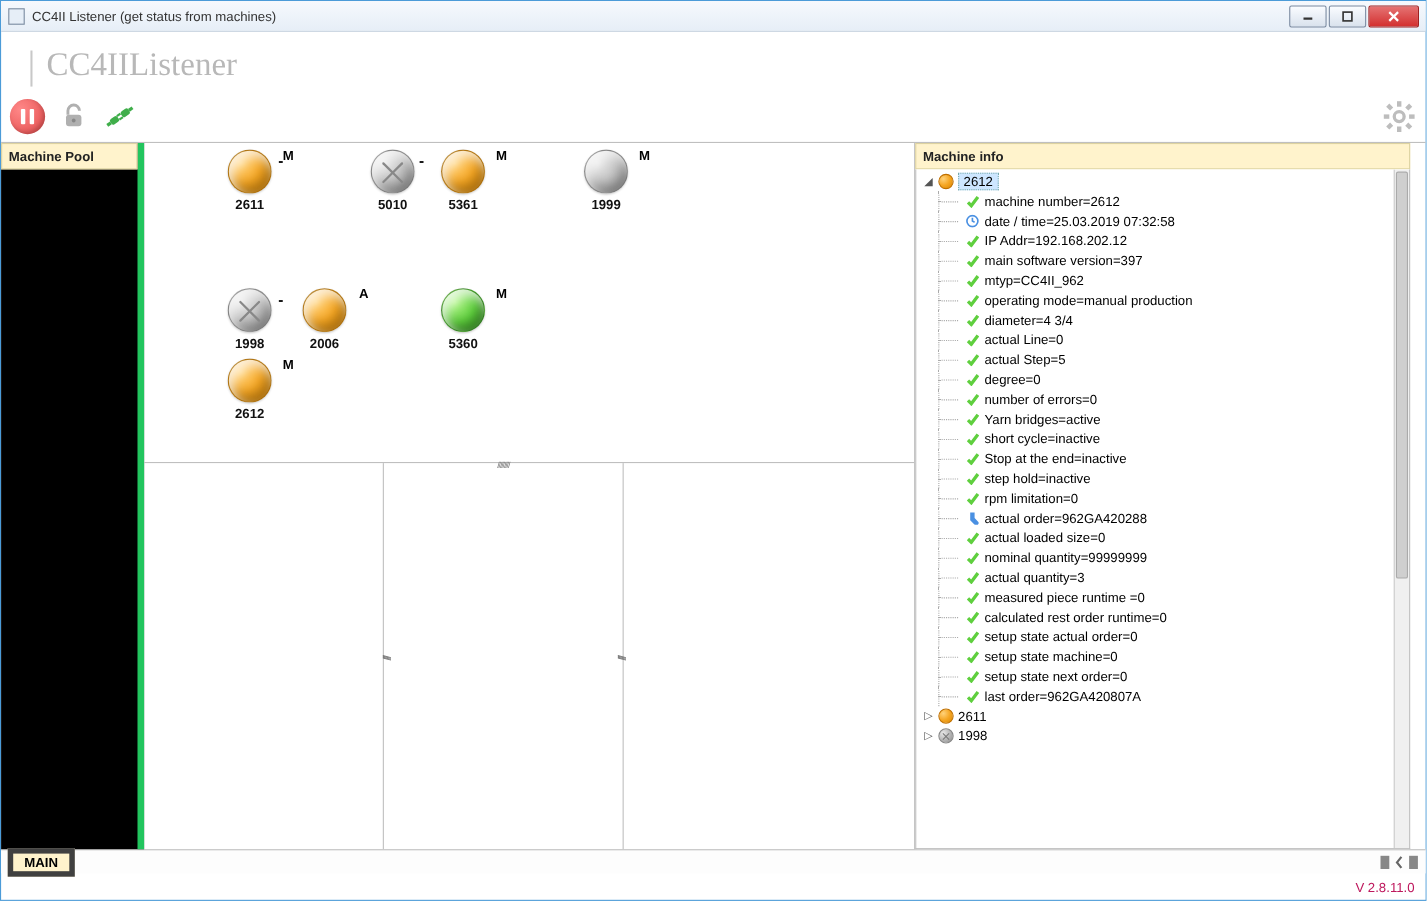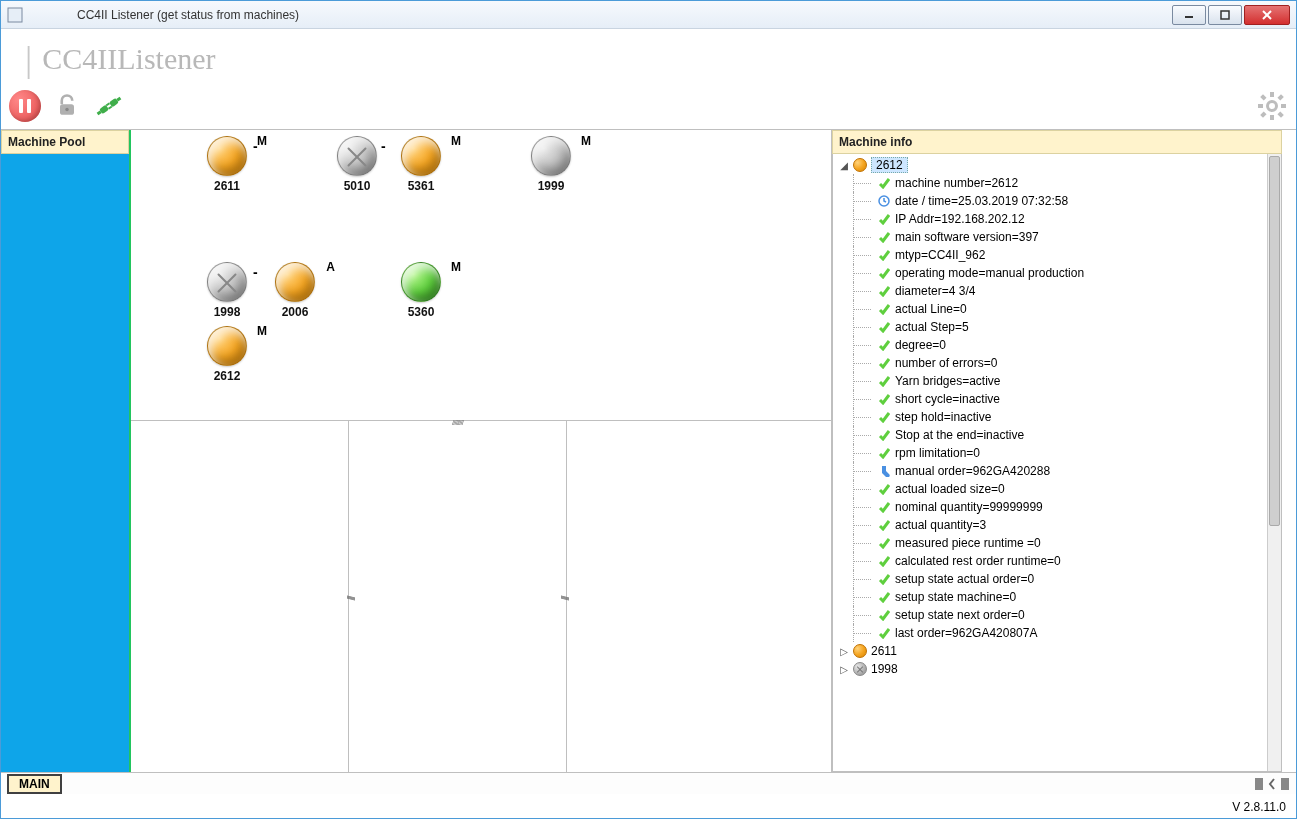--- a/index.html
+++ b/index.html
@@ -1,21 +1,21 @@
 <!DOCTYPE html>
 <html><head>
 <meta charset="utf-8">
 <style>
   * { box-sizing: border-box; margin: 0; padding: 0; }
   html, body { width: 1297px; height: 819px; font-family: "Segoe UI", Tahoma, sans-serif; font-size: 12px; background: #fff; overflow: hidden; }
   .window { width: 1297px; height: 819px; border: 1px solid #4b9bd8; background: #fff; position: relative; }
   
   .titlebar { height: 28px; background: linear-gradient(to bottom,#f6f9fd,#e6eef7); display: flex; align-items: center; padding: 0 6px; border-bottom: 1px solid #c9d4e0; }
   .titlebar .icon16 { width:16px; height:16px; margin-right:6px; }
-  .titlebar .title { color:#333; font-size:12px; flex:1;margin-left:48px; }
+  .titlebar .title { color:#333; font-size:12px; flex:1; }
   .winbtns { display:flex; gap:0; }
   .winbtn { width:34px; height:20px; display:flex; align-items:center; justify-content:center; border:1px solid #7a8aa0; background: linear-gradient(to bottom,#fafcff,#d9e2ed); border-radius:2px; margin-left:2px; }
   .winbtn.close { background: linear-gradient(to bottom,#e57373,#d32f2f); border-color:#a02020; color:#fff; width:46px; }
   .winbtn svg { width:12px; height:10px; }
   
   .appheader { height: 60px; display:flex; align-items:center; padding: 0 12px; border-bottom:0; }
   .brand { font-family: Georgia, 'Times New Roman', serif; font-size: 36px; font-weight: 900; letter-spacing: 1px; color:#111; }
   .divider { margin: 0 10px 0 12px; font-size:36px; color:#c8c8c8; font-family: Georgia, serif; }
   .appname { font-family: Georgia, 'Times New Roman', serif; font-size: 30px; color:#b8b8b8; }
   
@@ -23,21 +23,21 @@
   .tbtn { width:32px; height:32px; border-radius:50%; display:flex; align-items:center; justify-content:center; }
   .tbtn.pause { background: radial-gradient(circle at 30% 30%, #f88, #e24a4a); box-shadow: inset -2px -2px 4px rgba(0,0,0,.2); }
   .tbtn.pause .bars { display:flex; gap:4px; }
   .tbtn.pause .bars span { width:4px; height:14px; background:#fff; border-radius:1px; }
   .tbtn.lock svg { width:28px; height:28px; }
   .tbtn.plug svg { width:32px; height:32px; }
   .toolbar .spacer { flex:1; }
   .tbtn.settings svg { width:32px; height:32px; fill:#bdbdbd; }
   
   .main { display:flex; height: calc(819px - 28px - 60px - 40px - 26px - 22px); border-top:1px solid #bfbfbf; }
-  .sidebar { width:130px; background:#0ea5e9; border-right:2px solid #22c55e; }
+  .sidebar { width:130px; background:#000000; border-right:6px solid #22c55e; }
   .panel-title { background:#fff3cc; border:1px solid #dcd2a0; padding:4px 6px; font-size:12px; font-weight:bold; color:#222; }
   .pool { flex:0 0 700px; position:relative; border-right:1px solid #bfbfbf; }
   .pool-canvas { position:relative; width:700px; height:290px; }
   .machine { position:absolute; text-align:center; font-size:12px; }
   .machine .ball { width:40px; height:40px; border-radius:50%; margin:0 auto; box-shadow: inset 4px 6px 10px rgba(255,255,255,.8), inset -4px -6px 10px rgba(0,0,0,.25), 0 1px 2px rgba(0,0,0,.2); border:1px solid rgba(0,0,0,.25); position:relative; }
   .ball.orange { background: radial-gradient(circle at 30% 30%, #ffd27a 0%, #f5a623 50%, #d98500 100%); }
   .ball.green  { background: radial-gradient(circle at 30% 30%, #b2f58a 0%, #5fcf3e 50%, #2e8b1f 100%); }
   .ball.gray   { background: radial-gradient(circle at 30% 30%, #e8e8e8 0%, #b8b8b8 60%, #8a8a8a 100%); }
   .ball.gray.x::before, .ball.gray.x::after { content:""; position:absolute; left:6px; right:6px; top:50%; height:2px; background:#888; border-radius:1px; }
   .ball.gray.x::before { transform: rotate(45deg); }
@@ -69,24 +69,24 @@
   .dot.gray::before{transform:rotate(45deg);} .dot.gray::after{transform:rotate(-45deg);}
   .tree-row .sel { background:#cde6ff; border:1px dotted #7aa; padding:0 4px; }
   .ico { width:14px; height:14px; flex:0 0 14px; display:inline-flex; align-items:center; justify-content:center; }
   .ico.check svg { width:12px; height:12px; stroke:#5fcf3e; stroke-width:3; fill:none; }
   .ico.clock svg { width:12px; height:12px; stroke:#4a90e2; stroke-width:1.5; fill:none; }
   .ico.sock svg  { width:12px; height:12px; fill:#4a90e2; }
   .vscroll { position:absolute; right:0; top:0; bottom:0; width:14px; background:#f0f0f0; border-left:1px solid #ccc;}
   .vscroll .thumb { position:absolute; left:1px; right:1px; top:2px; height:60%; background:#cfcfcf; border:1px solid #aaa; border-radius:2px;}
   
   .statusbar { height:22px; background:#fdfdfd; border-top:1px solid #bfbfbf; display:flex; align-items:center; padding:0 6px; }
-  .statusbar .main-tag { background:#fff3cc; border:2px solid #404040; font-weight:bold; font-size:12px; padding:1px 10px; }
+  .statusbar .main-tag { background:#fff3cc; border:5px solid #404040; font-weight:bold; font-size:12px; padding:1px 10px; }
   .statusbar .spacer { flex:1; }
   .statusbar .mini { display:flex; gap:4px; align-items:center; color:#666; }
-  .footer { height:26px; display:flex; align-items:center; justify-content:flex-end; padding:0 10px; font-size:12px; color:#000000; }
+  .footer { height:26px; display:flex; align-items:center; justify-content:flex-end; padding:0 10px; font-size:12px; color:#be185d; }
 </style>
 </head>
 <body>
 
 <div class="window">
 
   <div class="titlebar">
     <span class="icon16">
       <svg viewBox="0 0 16 16">
           <rect x="1" y="1" width="14" height="14" fill="#e6eef7" stroke="#7a8aa0"></rect>
@@ -334,45 +334,45 @@
               </svg>
             </span>
             <span>short cycle=inactive</span>
           </div>
           <div class="tree-row child">
             <span class="ico check">
               <svg viewBox="0 0 12 12">
                 <polyline points="2,7 5,10 11,2"></polyline>
               </svg>
             </span>
+            <span>Stop at the end=inactive</span>
+          </div>
+          <div class="tree-row child">
+            <span class="ico check">
+              <svg viewBox="0 0 12 12">
+                <polyline points="2,7 5,10 11,2"></polyline>
+              </svg>
+            </span>
             <span>step hold=inactive</span>
           </div>
           <div class="tree-row child">
             <span class="ico check">
               <svg viewBox="0 0 12 12">
                 <polyline points="2,7 5,10 11,2"></polyline>
               </svg>
             </span>
-            <span>Stop at the end=inactive</span>
-          </div>
-          <div class="tree-row child">
-            <span class="ico check">
-              <svg viewBox="0 0 12 12">
-                <polyline points="2,7 5,10 11,2"></polyline>
-              </svg>
-            </span>
             <span>rpm limitation=0</span>
           </div>
           <div class="tree-row child">
             <span class="ico sock">
               <svg viewBox="0 0 12 12">
                 <path d="M4 1h4v5l3 3a2 2 0 0 1-3 3L4 8z"></path>
               </svg>
             </span>
-            <span>manual order=962GA420288</span>
+            <span>actual order=962GA420288</span>
           </div>
           <div class="tree-row child">
             <span class="ico check">
               <svg viewBox="0 0 12 12">
                 <polyline points="2,7 5,10 11,2"></polyline>
               </svg>
             </span>
             <span>actual loaded size=0</span>
           </div>
           <div class="tree-row child">

